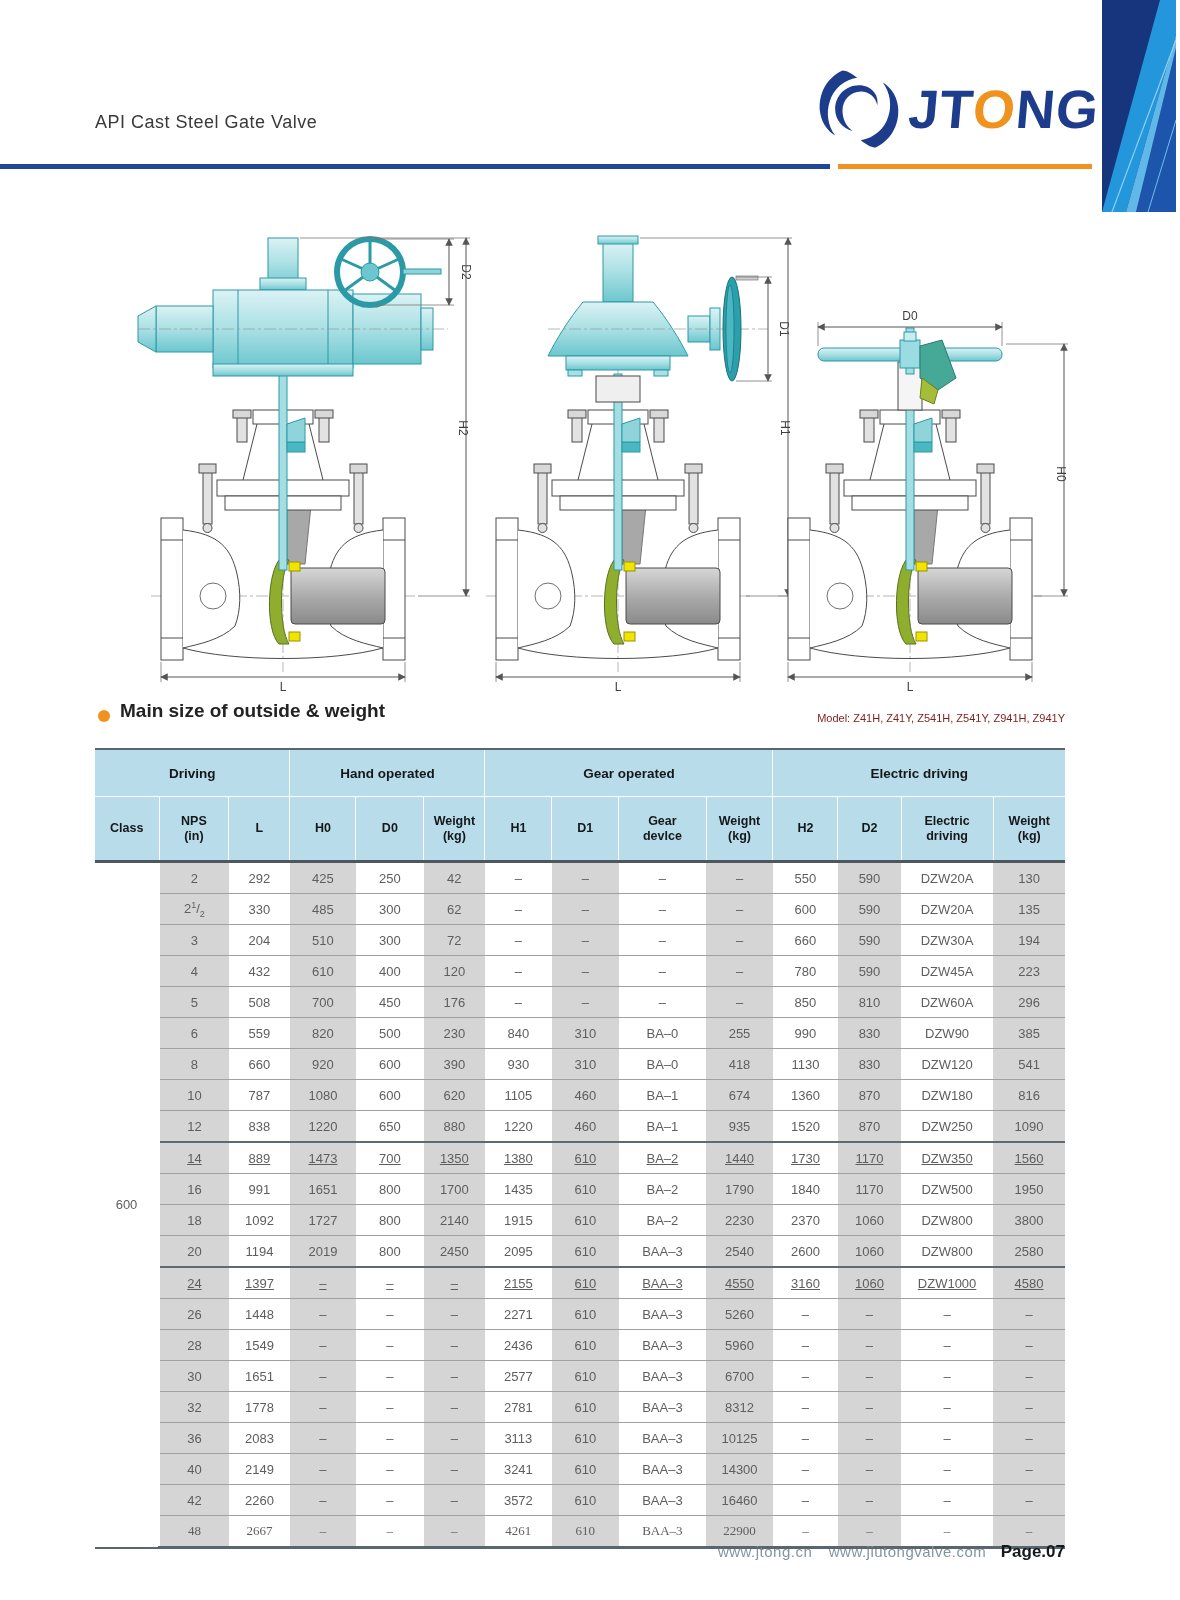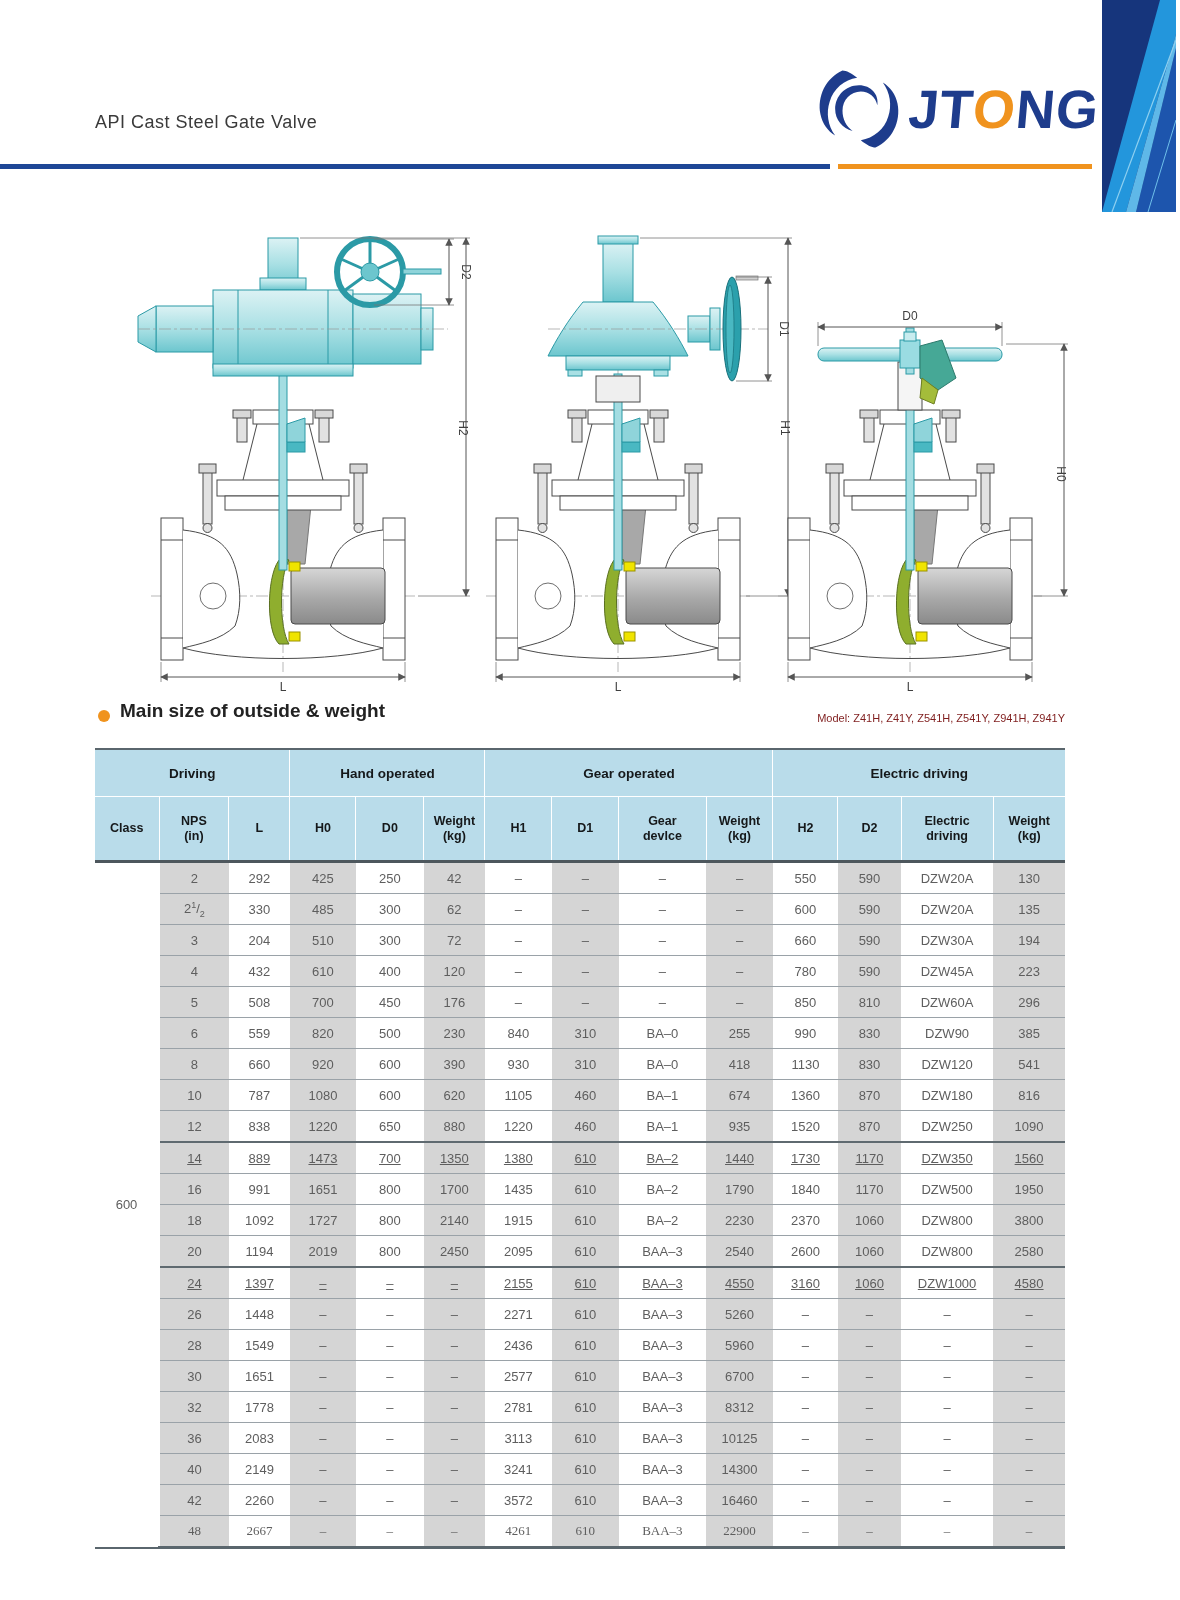--- a/index.html
+++ b/index.html
@@ -629,14 +629,19 @@
             <td class="shade">22900</td>
             <td class="plain">–</td>
             <td class="shade">–</td>
             <td class="plain">–</td>
             <td class="shade">–</td>
           </tr>
         </tbody>
     </table>
   </div>
 
+  <div class="footer">
+    <span class="urls">www.jtong.cn</span>
+    <span class="urls" style="margin-left:12px;">www.jiutongvalve.com</span>
+    <span class="pg">Page.07</span>
+  </div>
 
 </div>
 
 </body></html>

